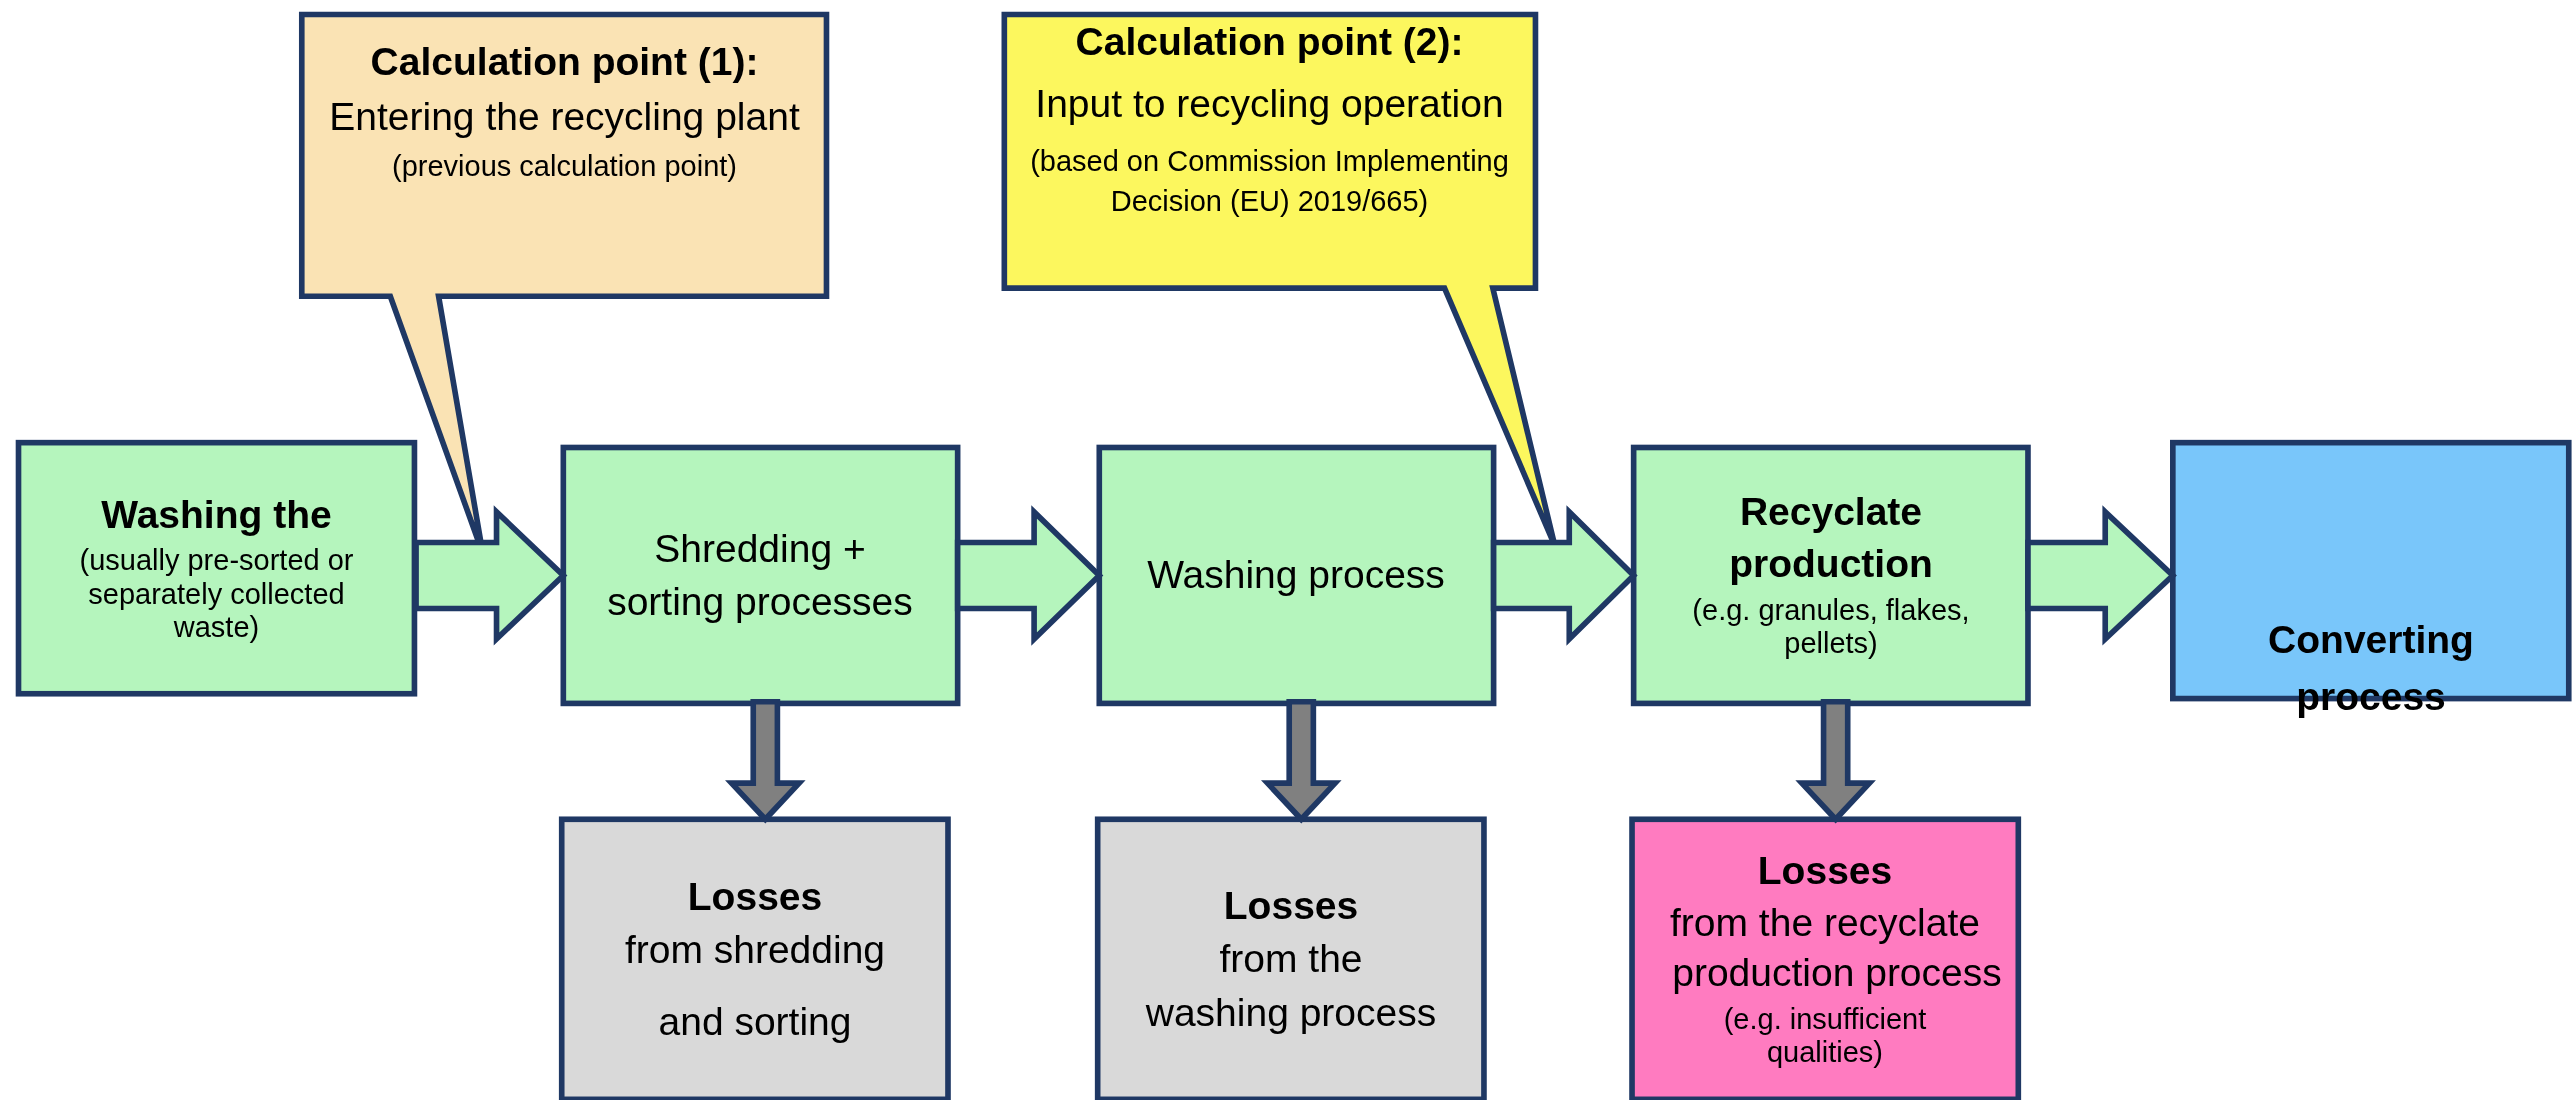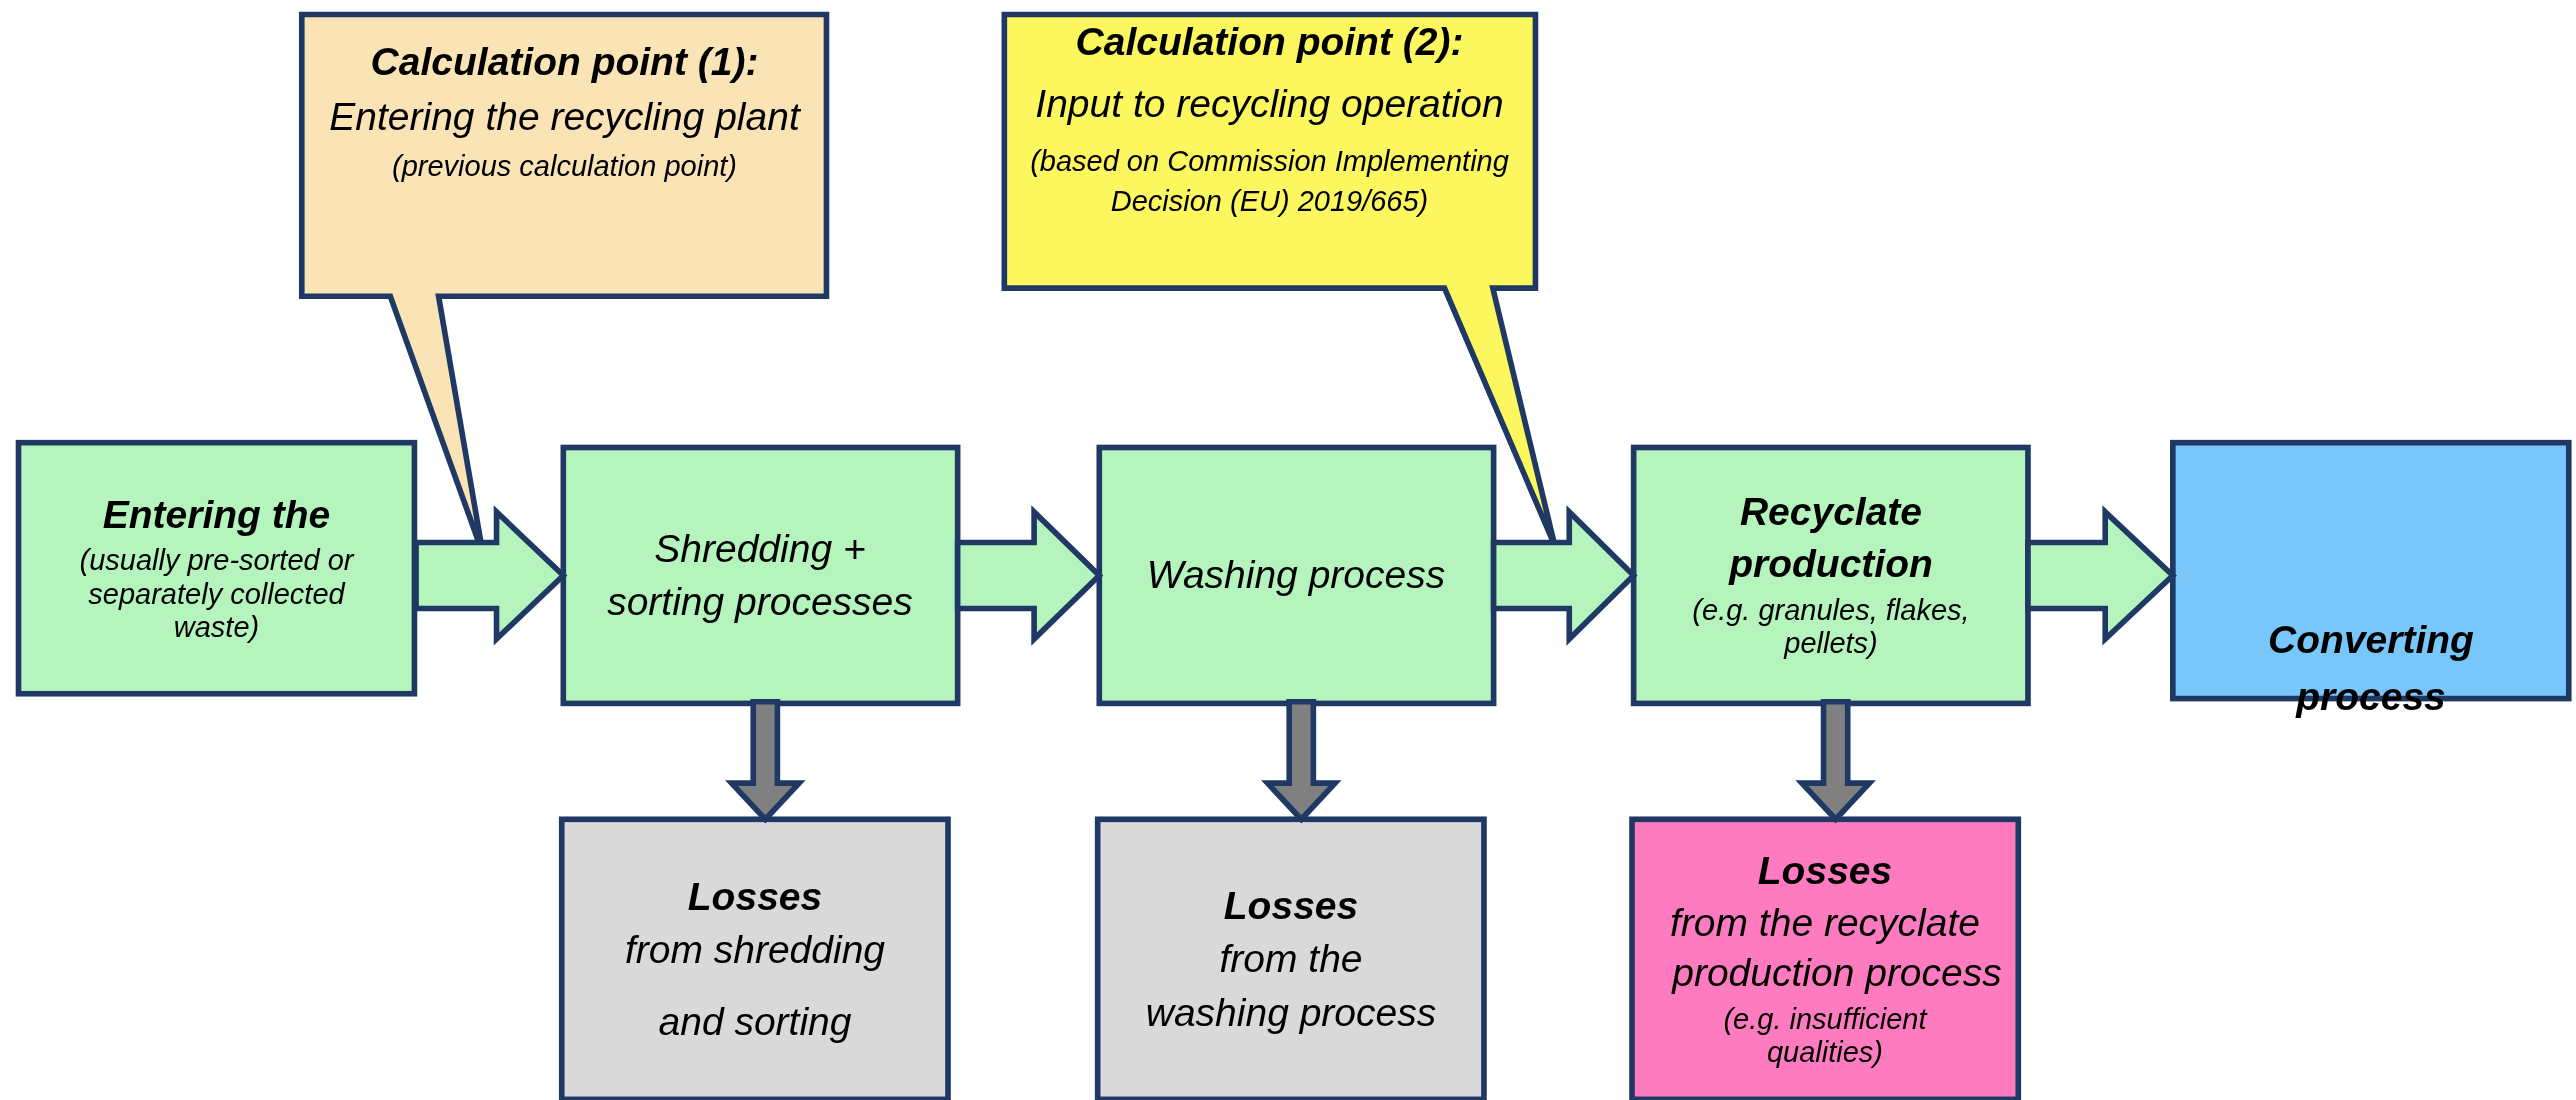--- a/index.html
+++ b/index.html
@@ -30,21 +30,20 @@
   .node-text {
     position: absolute;
     display: flex;
     flex-direction: column;
     align-items: center;
     justify-content: center;
     text-align: center;
     color: #000000;
     line-height: 1.16;
     pointer-events: none;
-    font-style: italic;
   }
   .t-bold   { font-weight: bold; }
   .s-48 { font-size: 39px; }
   .s-44 { font-size: 39px; }
   .s-36 { font-size: 29px; }
   .line { display: block; white-space: nowrap; }
 </style>
 </head>
 <body>
 
@@ -95,21 +94,21 @@
   </div>
 
   <div class="node-text" style="left:1004px; top:22.5px; width:531px; height:193px;gap:7px;">
     <span class="line t-bold s-48">Calculation point (2):</span>
     <span class="line s-44" style="margin-top:9.7px;">Input to recycling operation</span>
     <span class="line s-36" style="margin-top:11.3px;">(based on Commission Implementing</span>
     <span class="line s-36">Decision (EU) 2019/665)</span>
   </div>
 
   <div class="node-text" style="left:18.5px; top:443px; width:396px; height:251px;">
-    <span class="line t-bold s-44">Entering the</span>
+    <span class="line t-bold s-44">Washing the</span>
     <span class="line s-36" style="margin-top:6.4px;">(usually pre-sorted or</span>
     <span class="line s-36">separately collected</span>
     <span class="line s-36">waste)</span>
   </div>
 
   <div class="node-text" style="left:563px; top:447px; width:394px; height:256px;">
     <span class="line s-44">Shredding +</span>
     <span class="line s-44" style="margin-top:8px;">sorting processes</span>
   </div>
 

